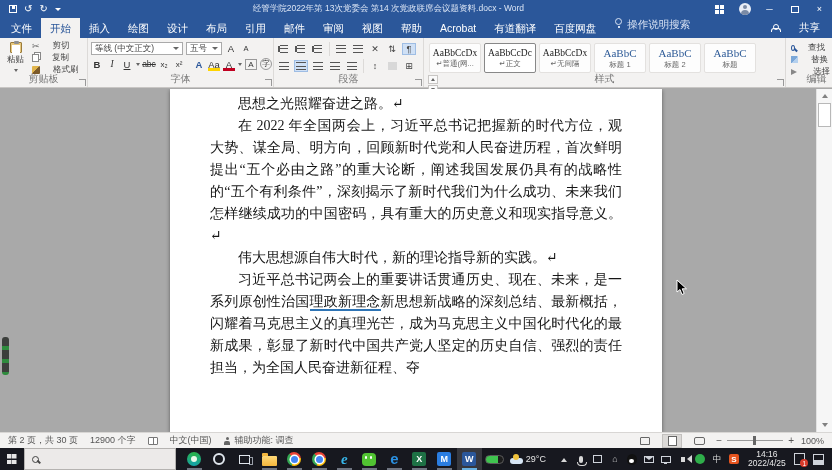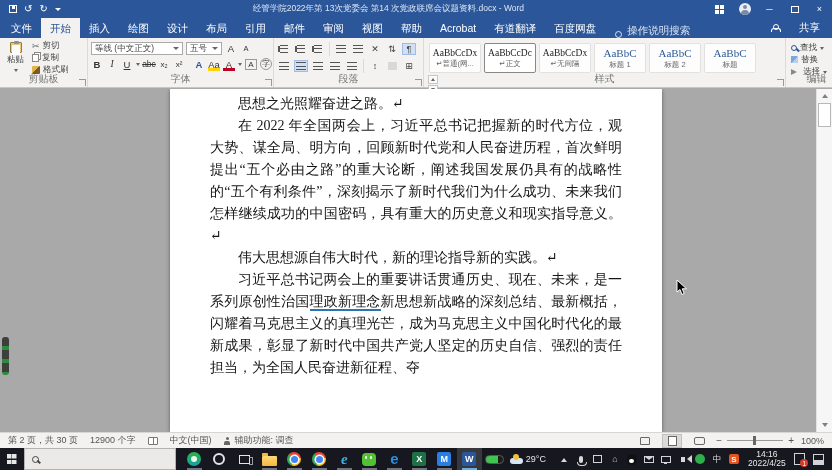--- a/index.html
+++ b/index.html
@@ -26,41 +26,41 @@
   .avatar { width:12px; height:12px; border-radius:50%; background:#e8edf7; position:relative; overflow:hidden; }
   .avatar::before { content:""; position:absolute; top:2px; left:4px; width:4px; height:4px; border-radius:50%; background:#7a8aa5; }
   .avatar::after { content:""; position:absolute; top:7px; left:2px; width:8px; height:5px; border-radius:4px 4px 0 0; background:#7a8aa5; }
   .rest-ic { width:8px; height:7px; border:1px solid #fff; }
 
   
   .tabs { position:absolute; top:18px; left:0; right:0; height:20px; background:#2b579a;
           display:flex; align-items:stretch; color:#fff; font-size:10.5px; padding-left:2px; }
   .tab { padding:4px 9px 3px; cursor:default;text-align:right; }
   .tab.active { background:#f3f2f1; color:#2b579a; }
-  .tab-search { display:flex; align-items:flex-end; gap:5px; padding:0 10px; color:#d8e2f3; }
+  .tab-search { display:flex; align-items:flex-start; gap:5px; padding:0 10px; color:#d8e2f3; }
   .bulb { width:7px; height:7px; border:1px solid #d8e2f3; border-radius:50%; position:relative; }
   .bulb::after { content:""; position:absolute; left:2px; top:7px; width:2px; height:2px; background:#d8e2f3; }
   .share-btn { margin-left:auto; display:flex; align-items:center; gap:20px; padding:0 12px; color:#fff; }
   .person-ic { width:8px; height:8px; position:relative; }
   .person-ic::before { content:""; position:absolute; top:0; left:2px; width:4px; height:4px; border-radius:50%; border:1px solid #fff; }
   .person-ic::after { content:""; position:absolute; bottom:0; left:0; width:8px; height:3px; border-radius:3px 3px 0 0; border:1px solid #fff; border-bottom:none; }
 
   
   .ribbon { position:absolute; top:38px; left:0; right:0; height:50px; background:#f3f2f1;
             border-bottom:1px solid #c8c6c4; display:flex; font-size:9px; color:#444; }
   .rgroup { position:relative; border-right:1px solid #dcdad8; padding:3px 3px 13px; flex:none; }
   .glabel { position:absolute; bottom:1px; left:0; right:0; text-align:center; font-size:10px; color:#777; }
   .dlauncher { position:absolute; right:1px; bottom:1px; width:7px; height:7px; border-left:1px solid #999; border-bottom:1px solid #999; transform:rotate(180deg); }
   .bigbtn { display:flex; flex-direction:column; align-items:center; justify-content:center; gap:2px; padding:1px 4px; height:34px; }
   .bigbtn .lbl { font-size:8.5px; text-align:center; line-height:9px; }
   .clipboard-ic { width:12px; height:15px; background:#e8c87e; border:1px solid #9a7b3a; border-radius:1px; position:relative; }
   .clipboard-ic::before { content:""; position:absolute; top:-2px; left:3px; width:5px; height:3px; background:#8f8f8f; border-radius:1px; }
   .clipboard-ic::after { content:""; position:absolute; top:2px; left:1px; width:8px; height:10px; background:#fff; }
   .smallcol { display:flex; flex-direction:column; gap:1px; justify-content:center; }
-  .smallbtn { display:flex; align-items:center; gap:3px; font-size:8.5px; padding:0 2px; height:11px; white-space:nowrap; }
+  .smallbtn { display:flex; align-items:center; gap:13px; font-size:8.5px; padding:0 2px; height:11px; white-space:nowrap; }
   .ic-cut::before { content:"✂"; font-size:9px; color:#666; }
   .ic-copy { width:7px; height:8px; border:1px solid #888; background:#fff; box-shadow:2px -2px 0 -1px #fff, 2px -2px 0 0 #888; }
   .ic-brush { width:8px; height:8px; background:linear-gradient(135deg,#e0b44c 45%,#7b5a2a 45%); border-radius:1px; }
 
   .fontgrp { display:flex; flex-direction:column; gap:2px; padding-top:4px; }
   .frow { display:flex; align-items:center; gap:3px; }
   .combo { background:#fff; border:1px solid #aaa; font-size:8.5px; padding:1px 3px; display:flex; align-items:center; gap:4px; white-space:nowrap; height:13px; }
   .combo .caret-g { width:0; height:0; border:3px solid transparent; border-top:3px solid #666; margin-top:3px; }
   .fbtn { min-width:12px; height:13px; display:flex; align-items:center; justify-content:center; font-size:9.5px; color:#333; white-space:nowrap; }
   .fbtn.b { font-weight:bold; } .fbtn.i { font-style:italic; font-family:"Liberation Serif",serif; }

